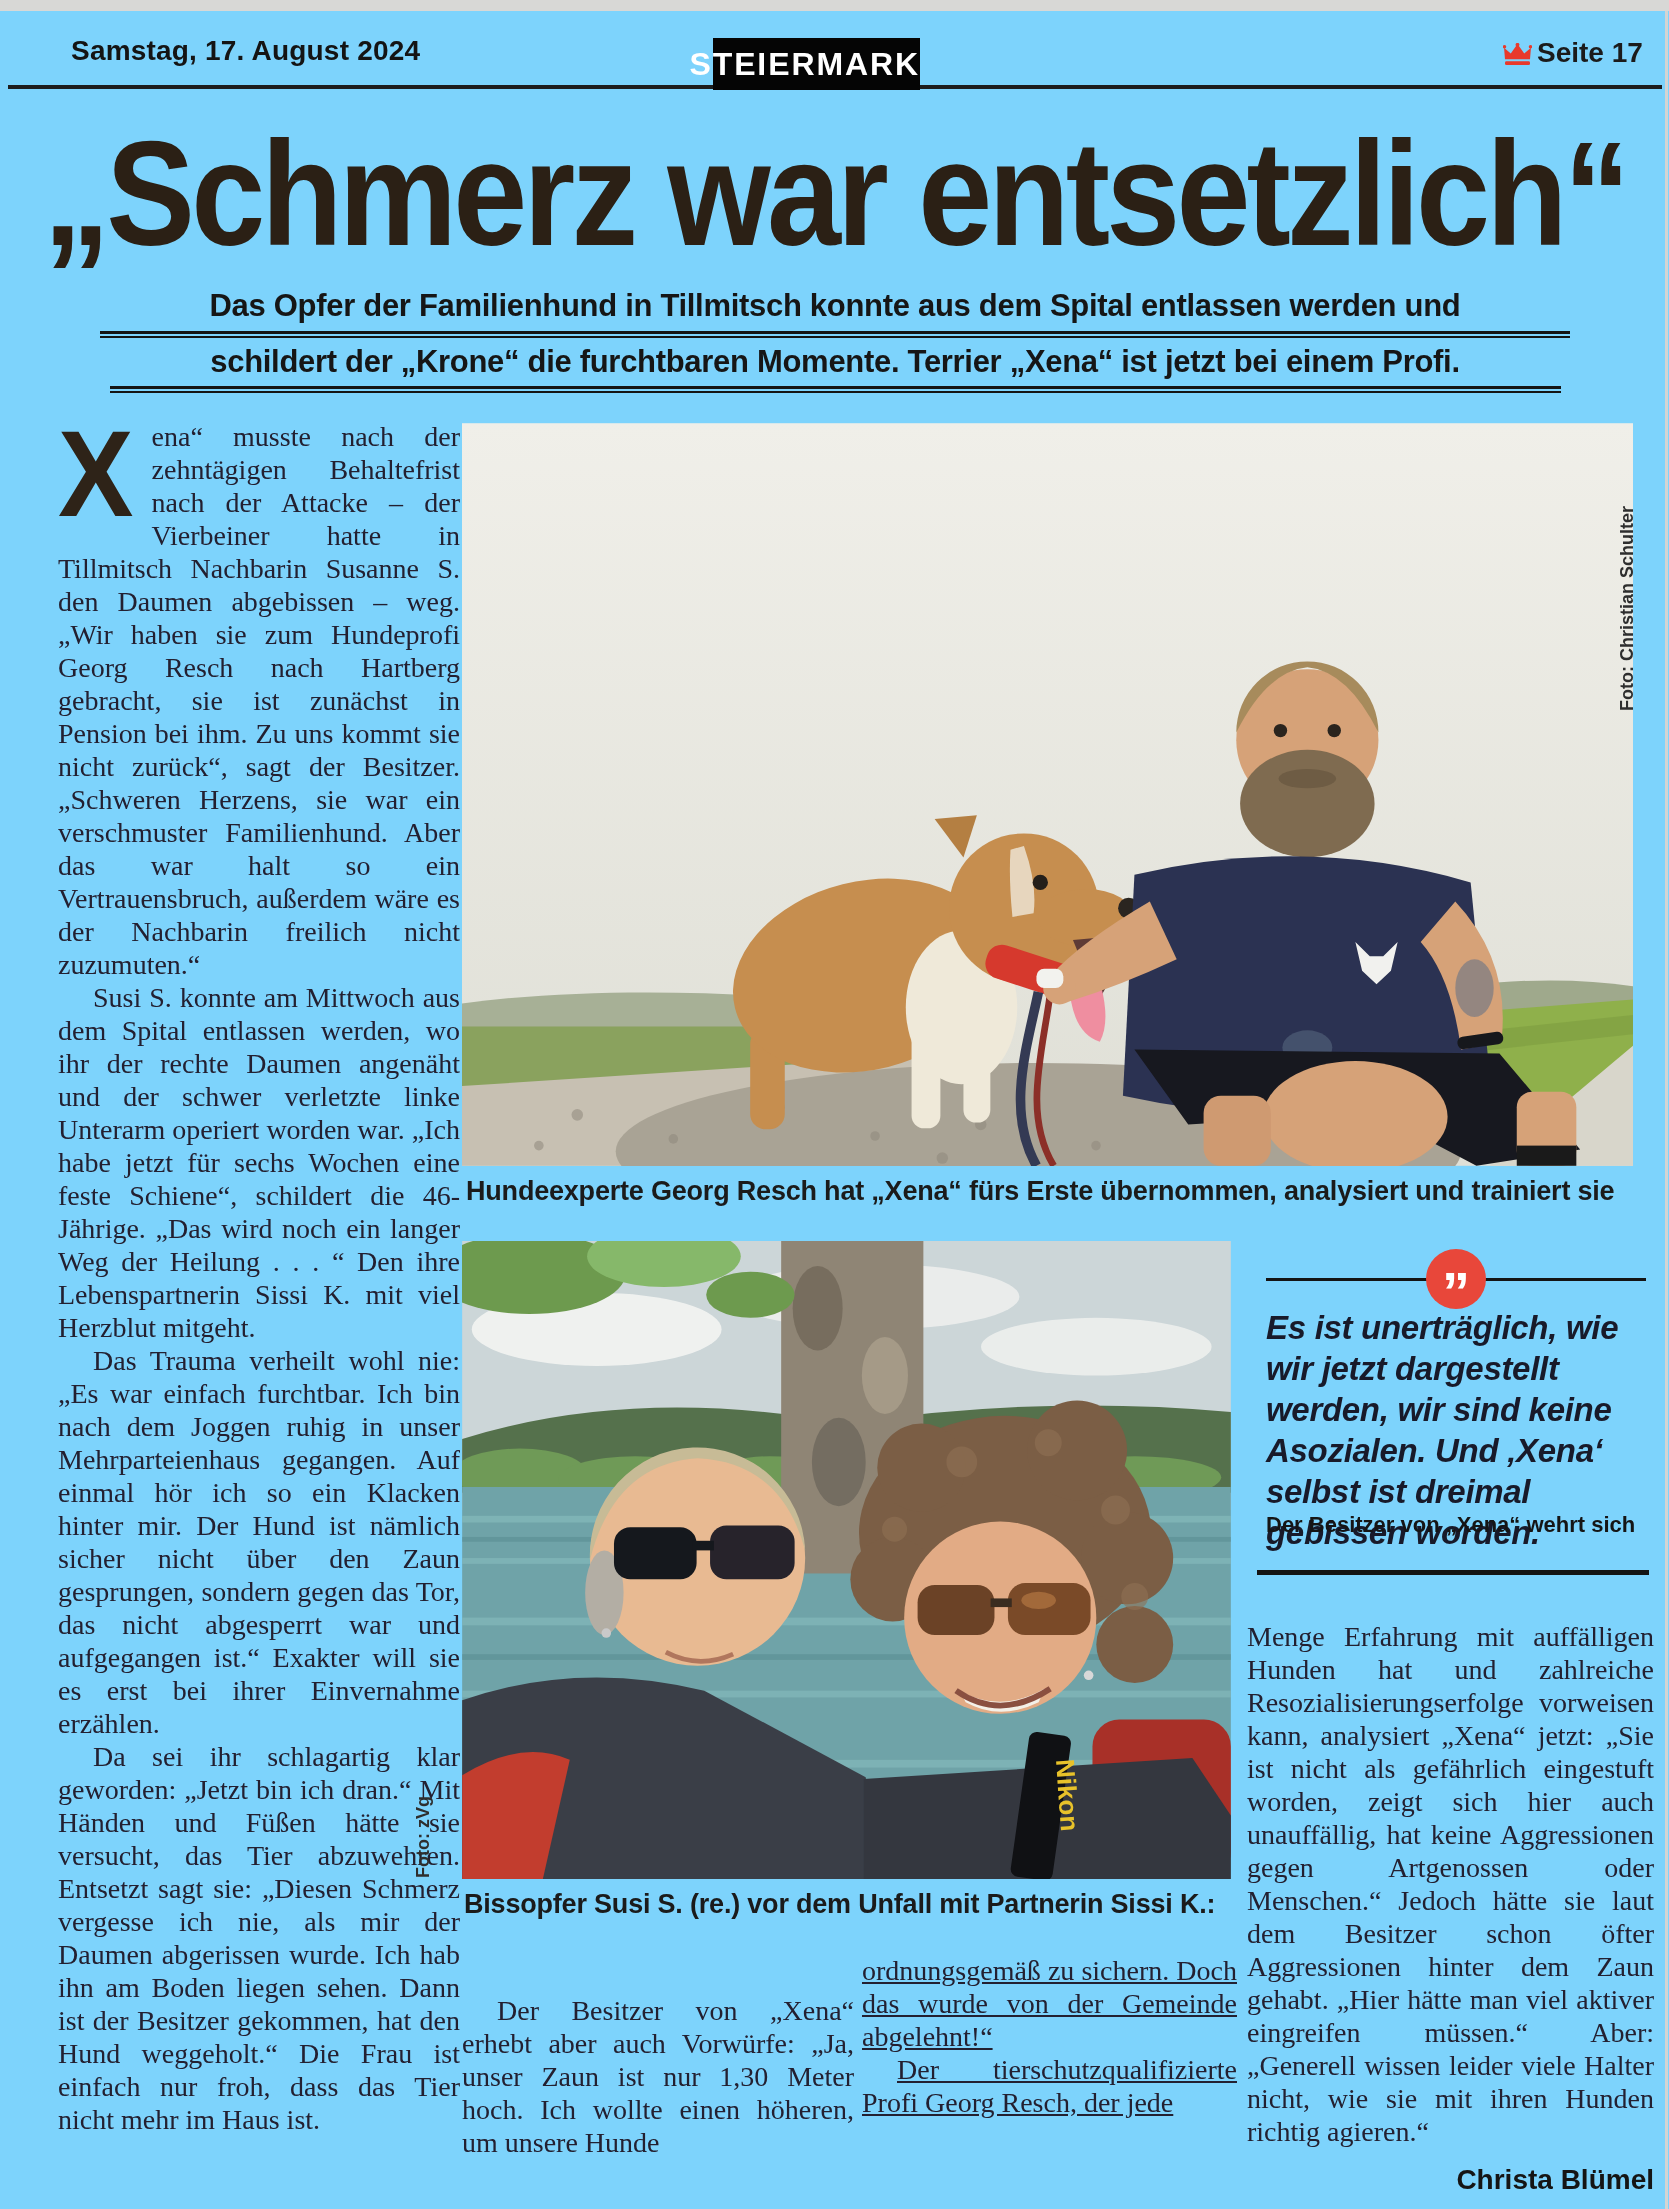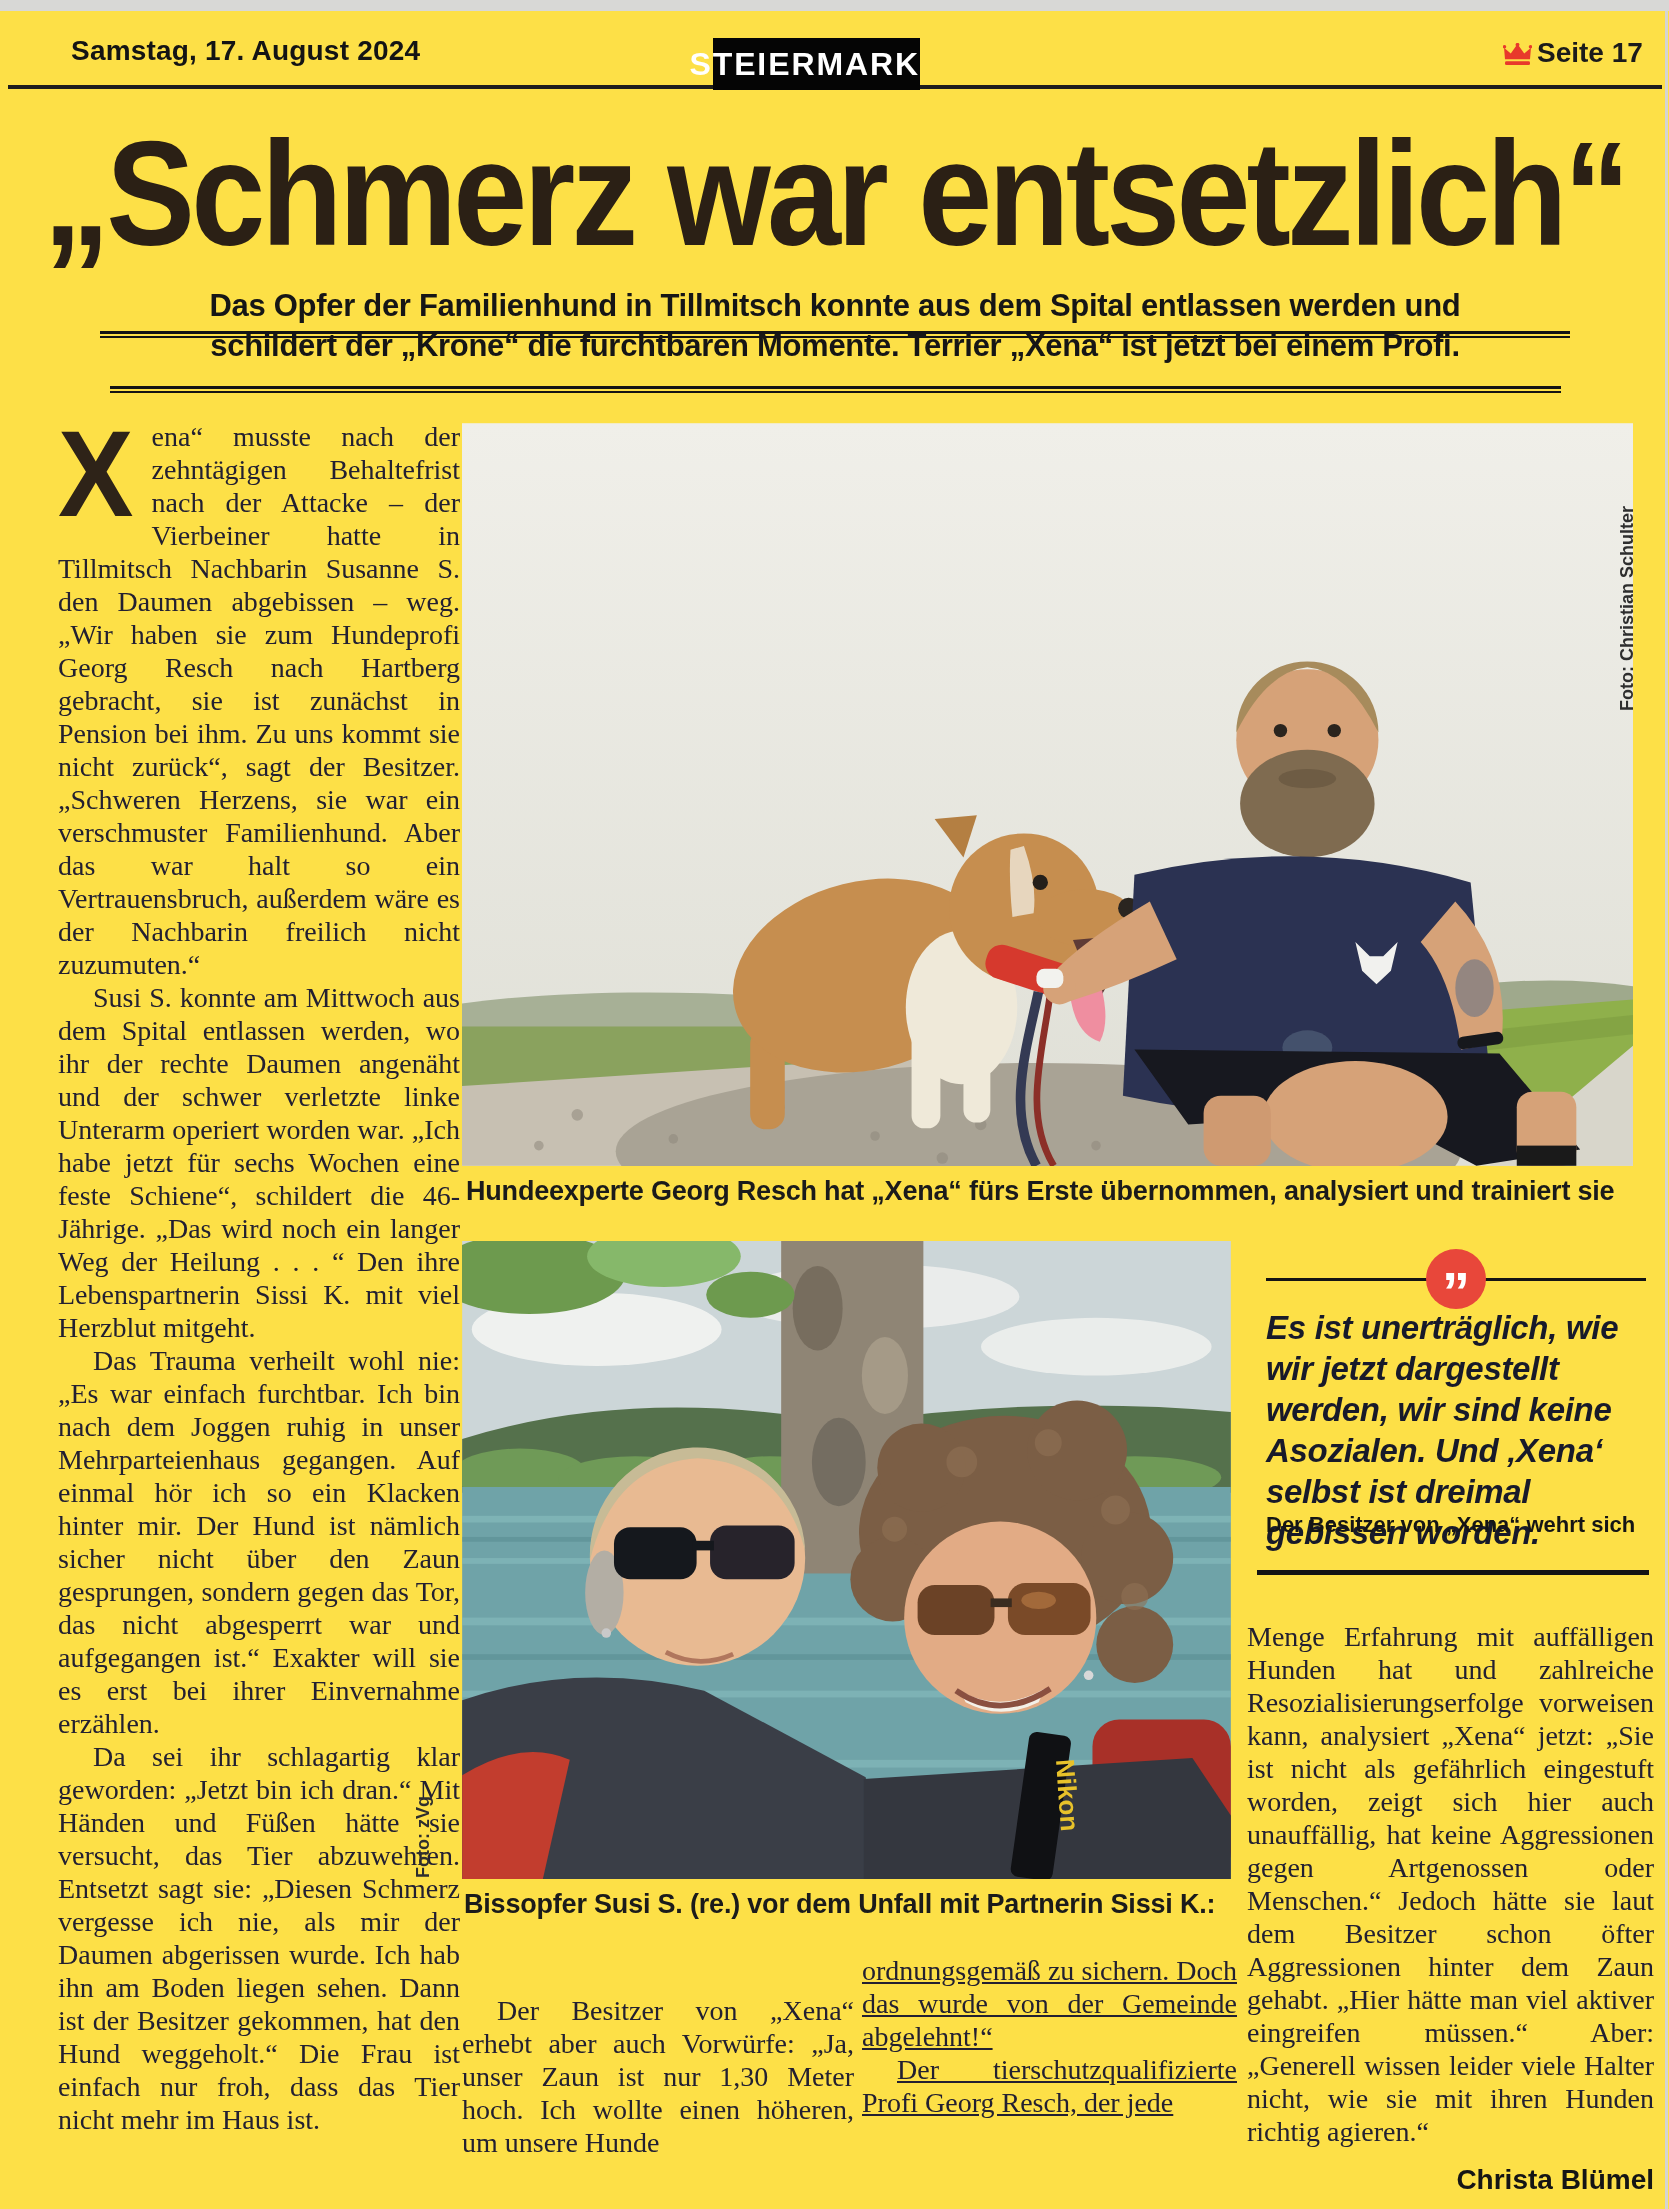--- a/index.html
+++ b/index.html
@@ -1,35 +1,35 @@
 <!DOCTYPE html>
 <html lang="de"><head>
 <meta charset="utf-8">
 <style>
   html,body{margin:0;padding:0;background:#ffffff;}
-  #page{position:relative;width:1670px;height:2210px;background:#fde047;overflow:hidden;
+  #page{position:relative;width:1670px;height:2210px;background:#7dd3fc;overflow:hidden;
         font-family:"Liberation Sans",sans-serif;color:#1c1c1c;}
   .abs{position:absolute;}
 
   
   #top-strip{left:0;top:0;width:1670px;height:10.6px;background:#d8d8d6;}
   #right-edge{left:1665px;top:10.6px;width:2.9px;height:2199px;background:#d4d4d2;}
   #date{left:71px;top:35px;font-size:28px;font-weight:700;color:#141414;letter-spacing:0.2px;}
   #header-rule{left:7.7px;top:85px;width:1654px;height:3.8px;background:#1d1d1d;}
   #section-box{left:713px;top:38px;width:207px;height:52px;background:#050505;display:flex;align-items:center;justify-content:flex-end;}
   #section-box span{color:#fff;font-weight:700;font-size:32px;letter-spacing:1.9px;}
   #seite{left:1537px;top:37px;font-size:28px;font-weight:700;color:#1b1b1b;}
   #crown{left:1503px;top:43px;width:29px;height:25px;}
 
   
   #headline{left:0;top:113px;width:1670px;text-align:center;font-weight:700;
             font-size:133px;line-height:144px;color:#2b2015;letter-spacing:-3.8px;
             transform:scaleY(1.12);transform-origin:50% 0;}
   .subline{left:0;width:1670px;text-align:center;font-size:31px;font-weight:700;color:#161616;letter-spacing:-0.3px;}
-  #sub1{top:288px;} #sub2{top:328px;}
+  #sub1{top:288px;} #sub2{top:344px;}
   .dblrule{height:6.7px;background:linear-gradient(#141414 0 2.9px,transparent 2.9px 4.8px,#141414 4.8px 6.7px);}
   #rule-sub1{left:100px;top:331px;width:1470px;}
   #rule-sub2{left:110px;top:386px;width:1451px;}
 
   
   .serif{font-family:"Liberation Serif",serif;font-size:28px;line-height:33px;
          text-align:justify;color:#232031;hyphens:auto;-webkit-hyphens:auto;overflow-wrap:break-word;}
   .serif p{margin:0;}
   .indent{text-indent:35px;}
   #col-left{left:58px;top:420px;width:402px;height:1783px;overflow:hidden;}

